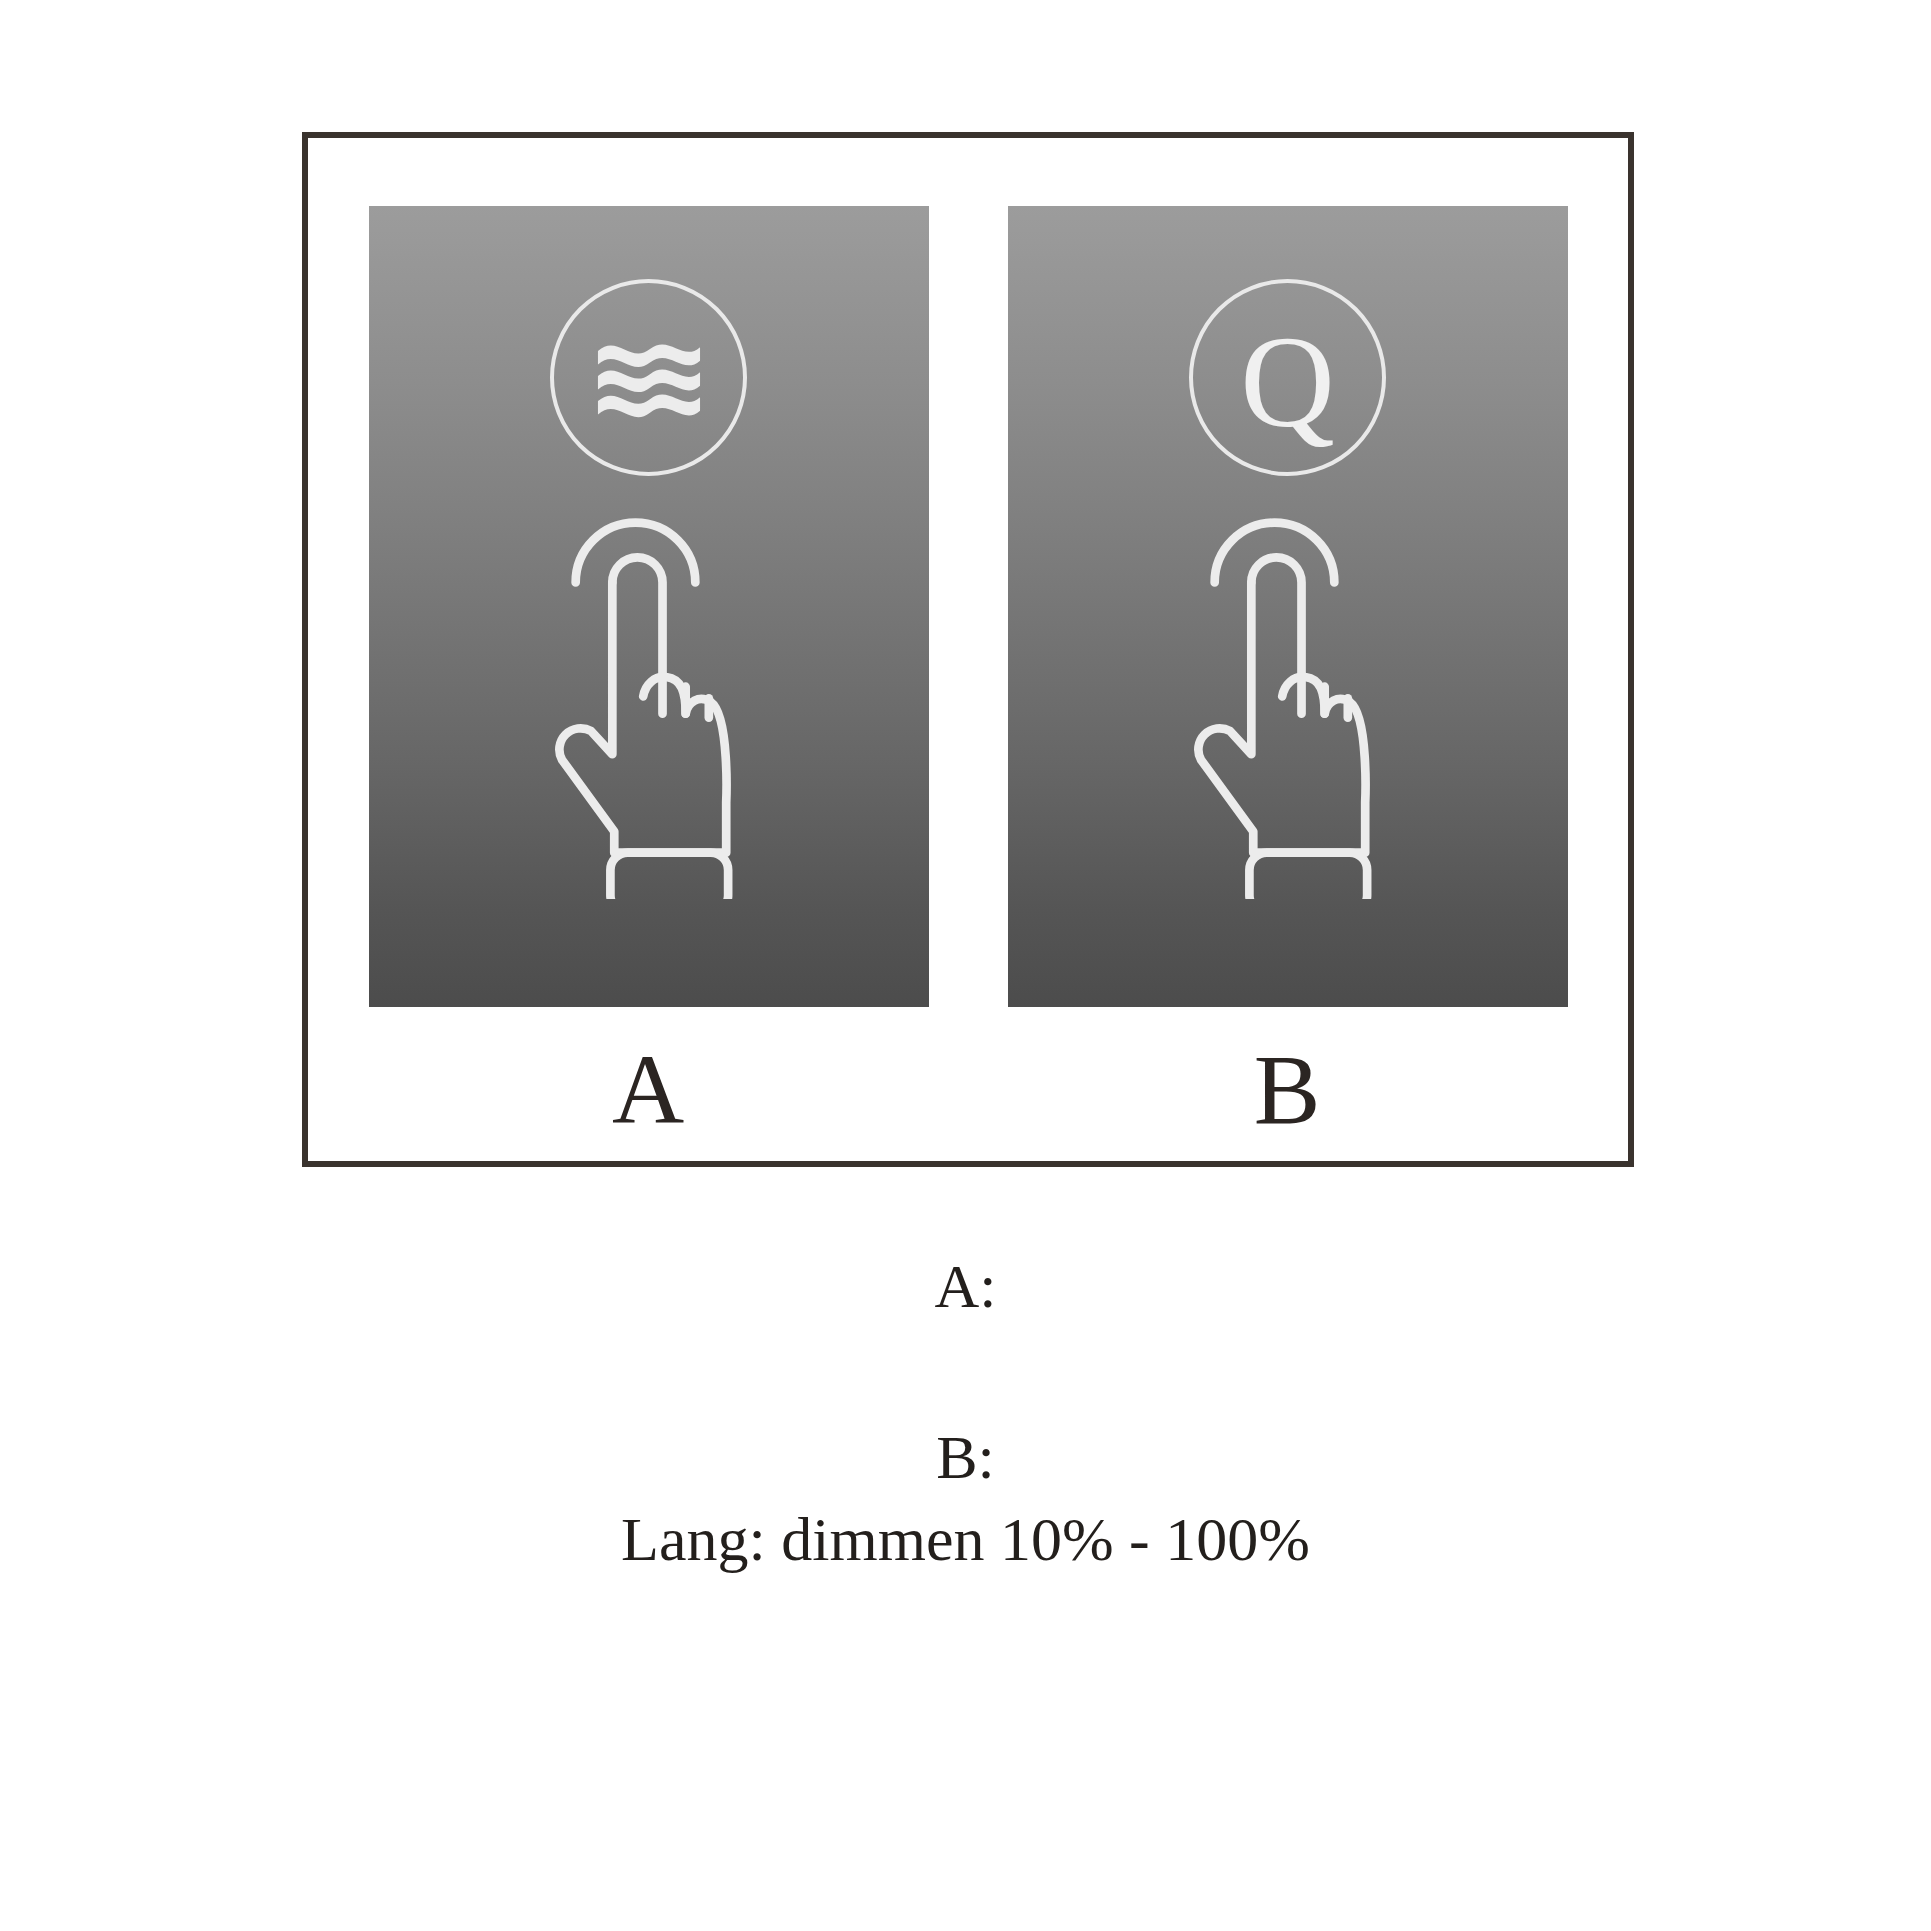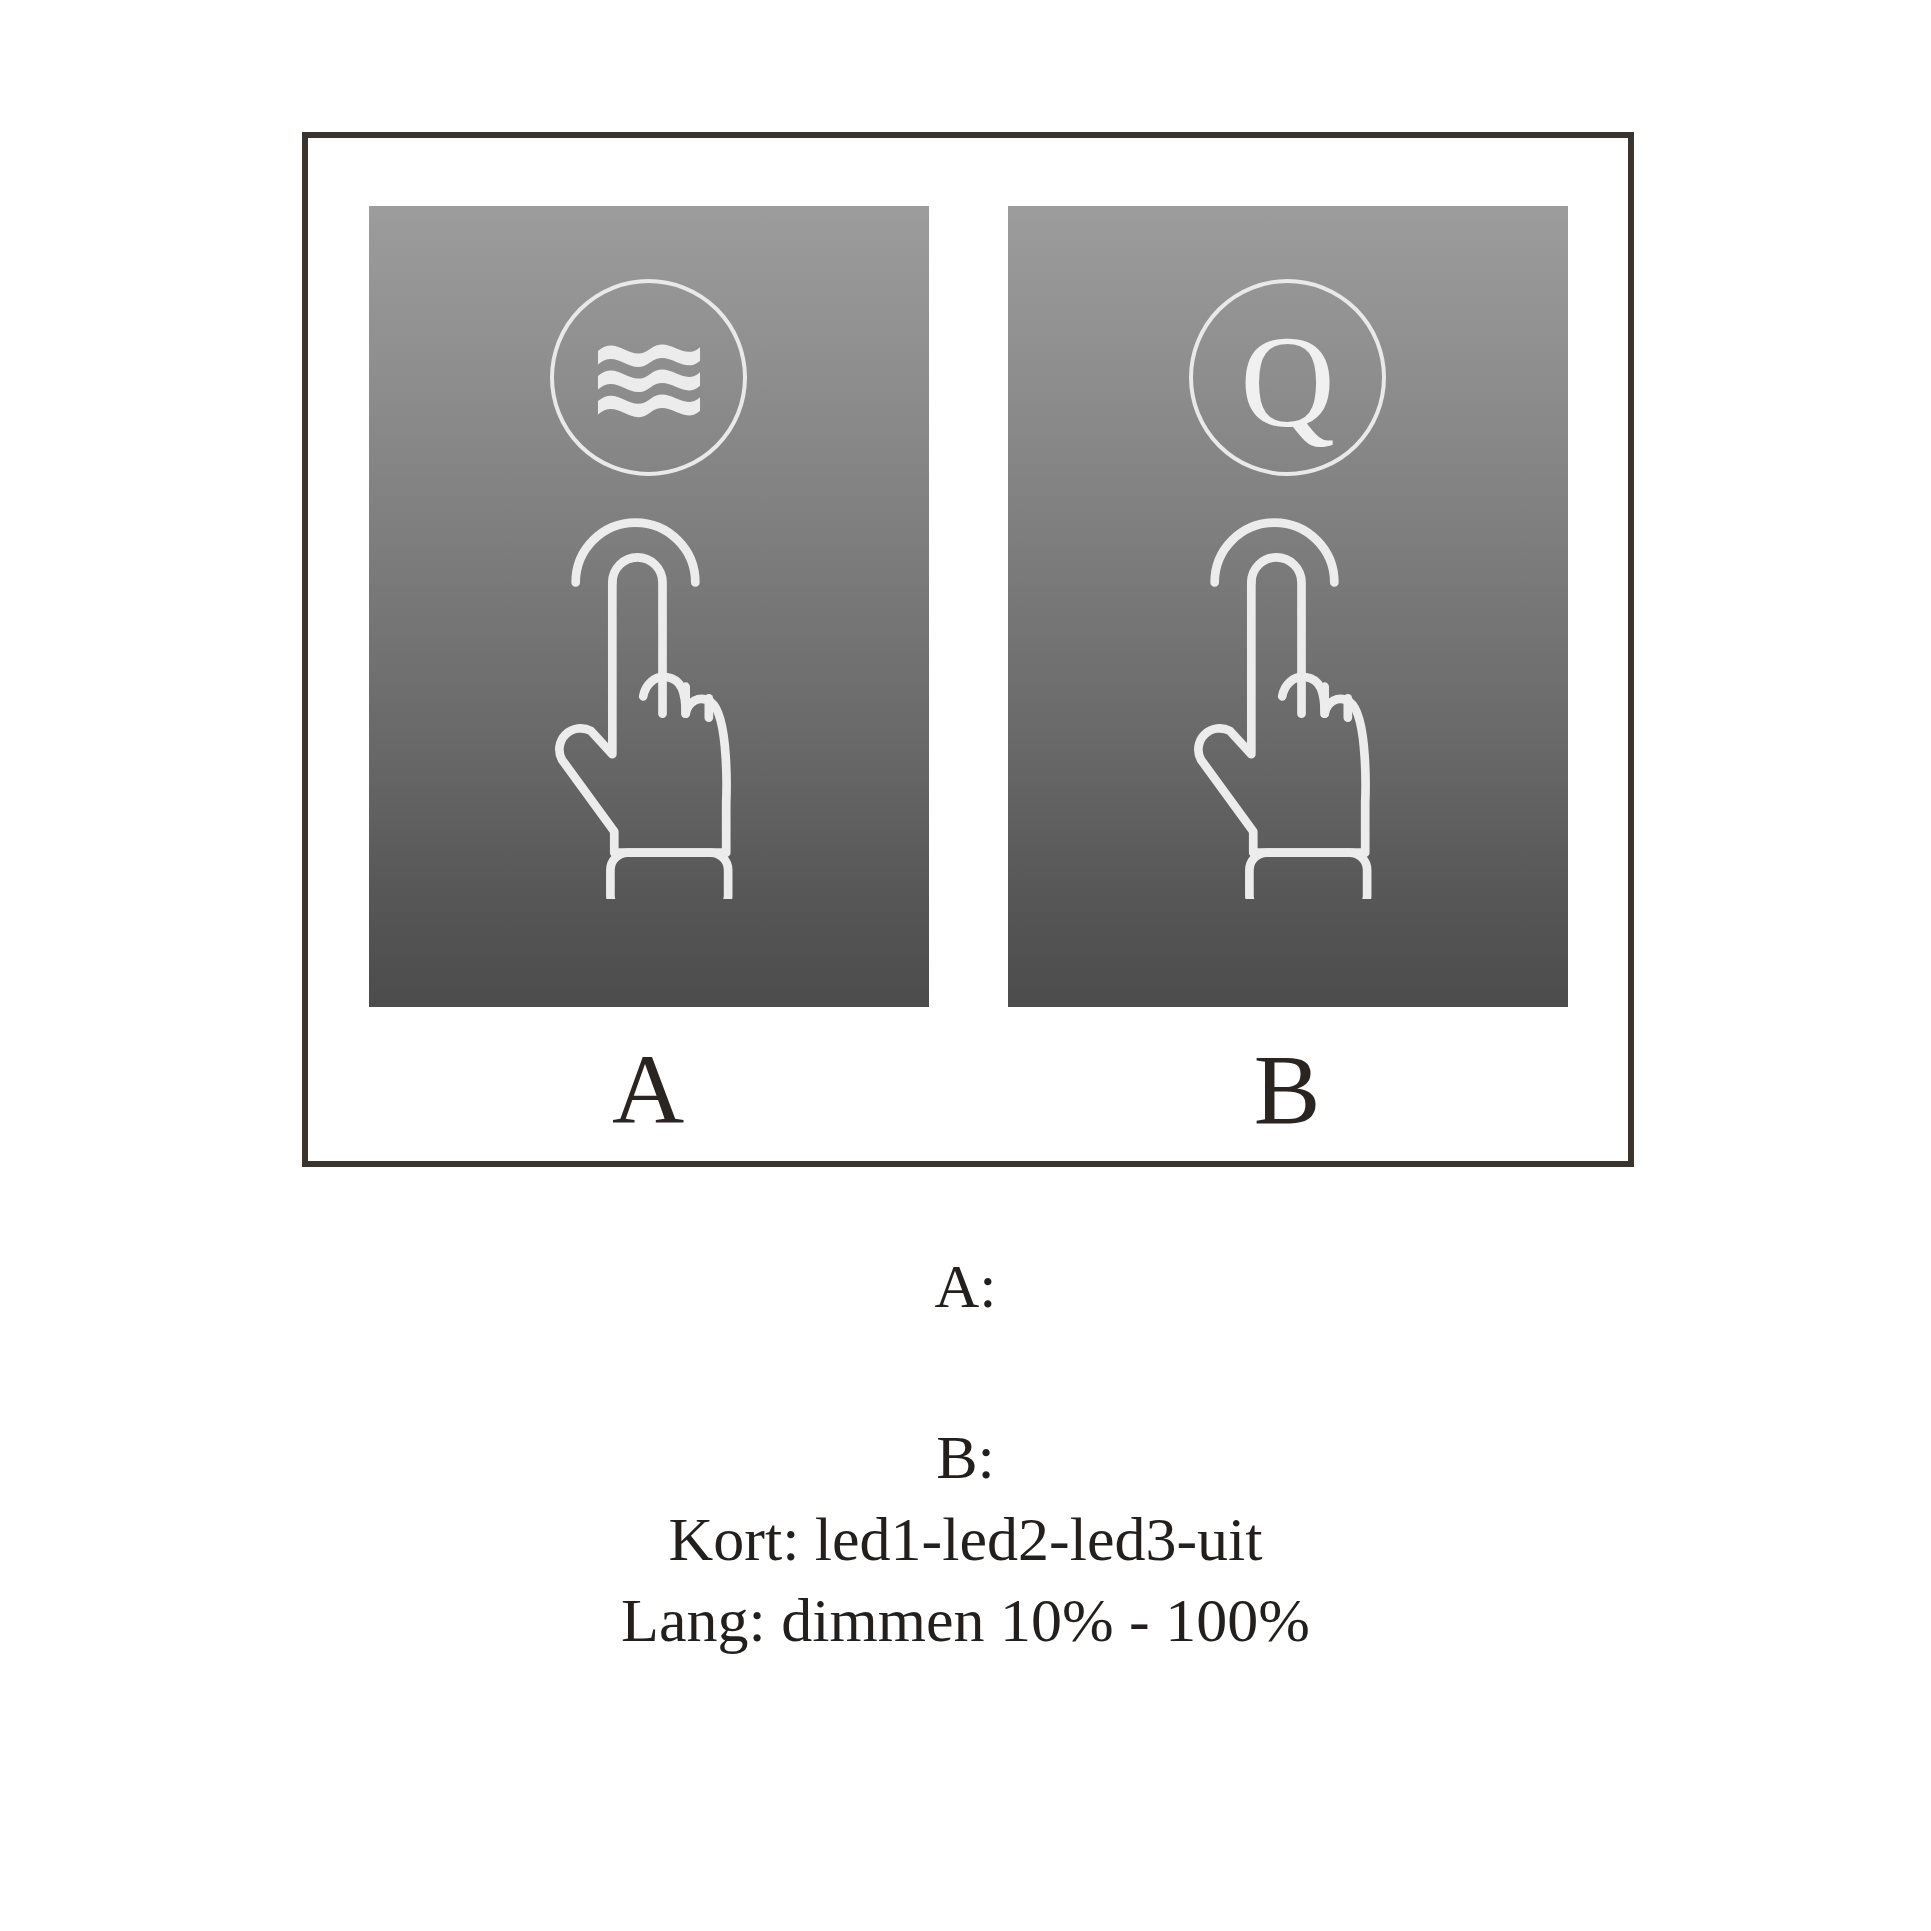--- a/index.html
+++ b/index.html
@@ -202,19 +202,18 @@
     </div>
   </div>
 
   <div class="captions">
     <div class="cap-block">
       <div class="cap-line">A:</div>
     </div>
     <div class="cap-gap"></div>
     <div class="cap-block">
       <div class="cap-line">B:</div>
-      <div class="cap-line">Kort: led1-led2-led3-uit</div>
       <div class="cap-line">Lang: dimmen 10% - 100%</div>
     </div>
   </div>
 
 </div>
 
 
 </body></html>

